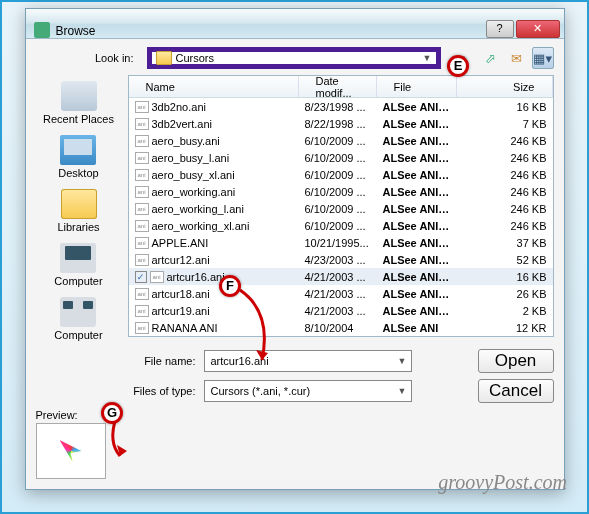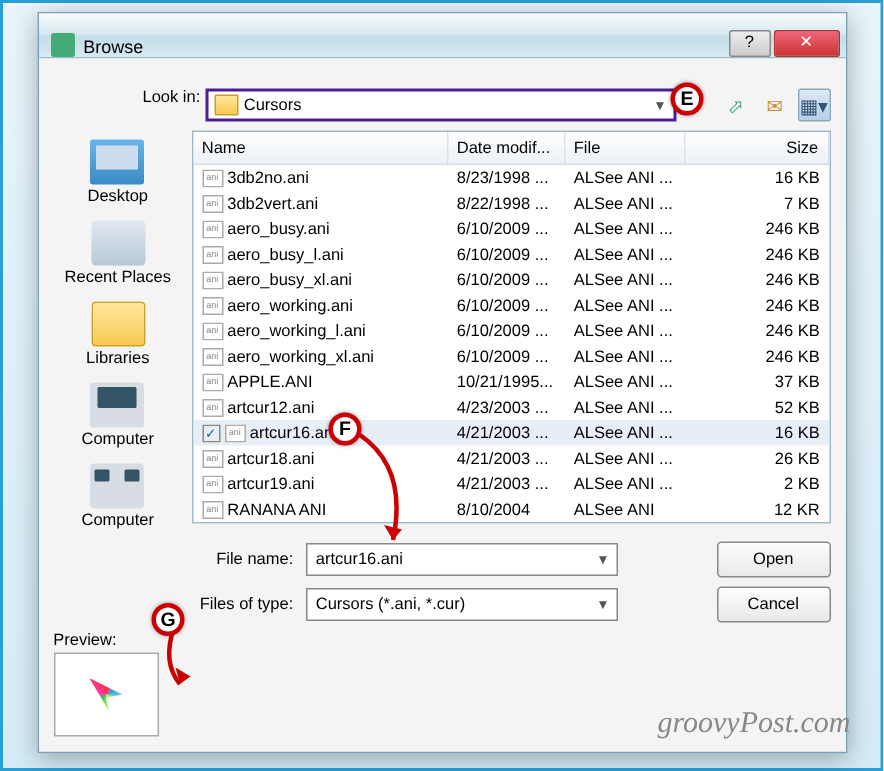--- a/index.html
+++ b/index.html
@@ -6,58 +6,58 @@
 body { background: #f0f0f0; width: 589px; height: 514px; position: relative; }
 .outer { border: 2px solid #2a9fd6; padding: 6px; background: linear-gradient(#e8f4fa,#d4ecf7); width: 589px; height: 514px; }
 .window { background: #fff; border: 1px solid #7a9fb8; box-shadow: 0 4px 16px rgba(0,0,0,.3); width: 540px; margin: 0 auto; }
 .titlebar { height: 30px; background: linear-gradient(#f8fbfc,#d8e9f0 45%,#c3dde8 55%,#d6eaf2); border-bottom: 1px solid #9fb9c9; display: flex; align-items: flex-end; padding: 0 4px 0 8px; }
 .titlebar-icon { width: 16px; height: 16px; background: #4a7; margin-right: 6px; border-radius: 2px; }
 .titlebar-text { font-size: 12px; color: #000; flex: 1; }
 .win-controls { display: flex; }
 .win-btn { width: 28px; height: 18px; margin-left: 2px; border: 1px solid #888; background: linear-gradient(#eee,#ccc); font-size: 11px; text-align: center; line-height: 15px; border-radius: 2px; }
 .win-close { width: 44px; background: linear-gradient(#e67,#c33); color: #fff; border-color: #a33; }
 .dlg-body { padding: 8px 10px 10px; background: #f4f4f4; }
-.look-row { display: flex; gap: 3px; margin-bottom: 6px; padding-left: 48px; margin-top: 12px; }
+.look-row { display: flex; align-items: center; gap: 13px; margin-bottom: 6px; padding-left: 48px; }
 .look-label { font-size: 11px; width: 50px; text-align: right; }
-.look-combo { flex: 1; height: 22px; border: 2px solid #4c1d95; background: #fff; display: flex; align-items: center; padding: 0 4px; gap: 4px; font-size: 11px; }
+.look-combo { flex: 1; height: 22px; border: 5px solid #4c1d95; background: #fff; display: flex; align-items: center; padding: 0 4px; gap: 4px; font-size: 11px; }
 .folder-ico { width: 16px; height: 14px; background: linear-gradient(#ffe9a0,#f7c94f); border: 1px solid #c8a030; border-radius: 1px; }
 .dd-arrow { margin-left: auto; font-size: 9px; color: #555; }
 .nav-icons { display: flex; gap: 4px; align-items: center; }
 .nav-ico { width: 22px; height: 22px; border: 1px solid transparent; display: flex; align-items: center; justify-content: center; font-size: 13px; color: #357; border-radius: 2px; }
 .nav-ico.view { background: linear-gradient(#dce8f5,#b8d0e8); border: 1px solid #8ab; }
 .main-area { display: flex; gap: 6px; }
 .places { width: 86px; display: flex; flex-direction: column; align-items: center; gap: 10px; padding-top: 6px; font-size: 11px; text-align: center; }
 .place { display: flex; flex-direction: column; align-items: center; gap: 2px; }
 .place-ico { width: 36px; height: 30px; }
 .ico-recent { background: linear-gradient(#e0e8f0,#b8c8d8); border-radius: 3px; }
 .ico-desktop { background: linear-gradient(#6ab5e8,#3a8ac5); border-radius: 2px; position: relative; }
 .ico-desktop::after{content:"";position:absolute;inset:4px 4px 10px 4px;background:#cde;}
 .ico-lib { background: linear-gradient(#ffe9a0,#f7c94f); border-radius: 3px; box-shadow: inset 0 0 0 1px #c8a030; }
 .ico-comp { background: #d8dde3; border-radius: 2px; position: relative;}
 .ico-comp::before{content:"";position:absolute;top:3px;left:5px;right:5px;height:14px;background:#356;border-radius:1px;}
 .ico-net { background: #d8dde3; border-radius: 3px; position: relative;}
 .ico-net::before,.ico-net::after{content:"";position:absolute;width:10px;height:8px;background:#356;top:4px;border-radius:1px;}
 .ico-net::before{left:3px;} .ico-net::after{right:3px;}
 .filelist { flex: 1; border: 1px solid #9fb9c9; background: #fff; height: 262px; overflow: hidden; }
 .flhdr { display: flex; height: 22px; background: linear-gradient(#fdfdfd,#ecf2f7); border-bottom: 1px solid #cdd; font-size: 11px; align-items: center; }
-.flhdr > div { padding: 0 6px; border-right: 1px solid #dde; height: 100%; display: flex; align-items: center; }
+.flhdr > div { padding: 0 17px; border-right: 1px solid #dde; height: 100%; display: flex; align-items: center; }
 .col-name { width: 170px; } .col-date { width: 78px; } .col-type { width: 80px; } .col-size { flex: 1; justify-content: flex-end; }
 .flrow { display: flex; height: 17px; font-size: 11px; align-items: center; padding: 0; }
 .flrow.sel { background: #e8eef5; }
 .flrow .cell { padding: 0 6px; overflow: hidden; white-space: nowrap; text-overflow: ellipsis; }
 .flrow .c-name { width: 170px; display: flex; align-items: center; gap: 3px; }
-.flrow .c-date { width: 78px; } .flrow .c-type { width: 80px; } .flrow .c-size { flex: 1; text-align: right; }
+.flrow .c-date { width: 78px; } .flrow .c-type { width: 80px; font-weight: bold; } .flrow .c-size { flex: 1; text-align: right; }
 .fico { width: 14px; height: 12px; display:inline-block; background:#fff; border:1px solid #aaa; font-size:6px; line-height:10px; text-align:center; color:#888;}
 .chk { width: 12px; height: 12px; border: 1px solid #888; display:inline-flex;align-items:center;justify-content:center;font-size:9px;color:#26a;}
 .bottom-rows { margin-top: 8px; padding-left: 92px; }
 .brow { display: flex; align-items: center; gap: 8px; margin-bottom: 6px; justify-content: center; }
 .blabel { width: 68px; font-size: 11px; text-align: right; }
 .combo { flex: 1; max-width: 208px; height: 22px; border: 1px solid #888; background: #fff; font-size: 11px; padding: 0 6px; display: flex; align-items: center; position: relative; }
 .combo .dd { position: absolute; right: 4px; font-size: 9px; color: #555; }
-.dlg-btn { width: 76px; height: 24px; border: 1px solid #888; background: linear-gradient(#fdfdfd,#e9e9e9); font-size: 11px; border-radius: 3px; margin-left: auto; }
+.dlg-btn { width: 76px; height: 24px; border: 1px solid #888; background: linear-gradient(#fdfdfd,#e9e9e9); font-size: 17px; border-radius: 3px; margin-left: auto; }
 .preview-area { margin-top: 4px; }
 .preview-lbl { font-size: 11px; }
 .preview-box { width: 70px; height: 56px; border: 1px solid #aaa; background: #fff; margin-top: 2px; display: flex; align-items: center; justify-content: center; }
 .cursor-preview { width: 22px; height: 22px; background: conic-gradient(#f33,#3af,#ff3,#3c6,#f3a,#f33); clip-path: polygon(0 0,100% 50%,50% 60%,60% 100%,0 0); }
 .callout { position: absolute; width: 22px; height: 22px; border: 3px solid #c00; border-radius: 50%; background: #fff; font: bold 13px/16px Arial; text-align: center; color: #000; box-shadow: 0 0 3px rgba(0,0,0,.4); z-index: 50; }
 .watermark { position: absolute; bottom: 20px; right: 22px; font-size: 20px; color: #888; font-style: italic; font-family: Georgia, serif; }
 .arrowF { position:absolute; z-index:49; }
 .arrowG { position:absolute; z-index:49; }
 </style>
 </head>
@@ -84,26 +84,26 @@
       <div class="nav-icons">
         <div class="nav-ico">◐</div>
         <div class="nav-ico" style="color:#3a7;">⬀</div>
         <div class="nav-ico" style="color:#c83;">✉</div>
         <div class="nav-ico view">▦▾</div>
       </div>
     </div>
     <div class="main-area">
       <div class="places" id="places">
             <div class="place">
+              <div class="place-ico ico-recent"></div>
+              <div>Recent Places</div>
+            </div>
+            <div class="place">
               <div class="place-ico ico-desktop"></div>
               <div>Desktop</div>
-            </div>
-            <div class="place">
-              <div class="place-ico ico-recent"></div>
-              <div>Recent Places</div>
             </div>
             <div class="place">
               <div class="place-ico ico-lib"></div>
               <div>Libraries</div>
             </div>
             <div class="place">
               <div class="place-ico ico-comp"></div>
               <div>Computer</div>
             </div>
             <div class="place">

